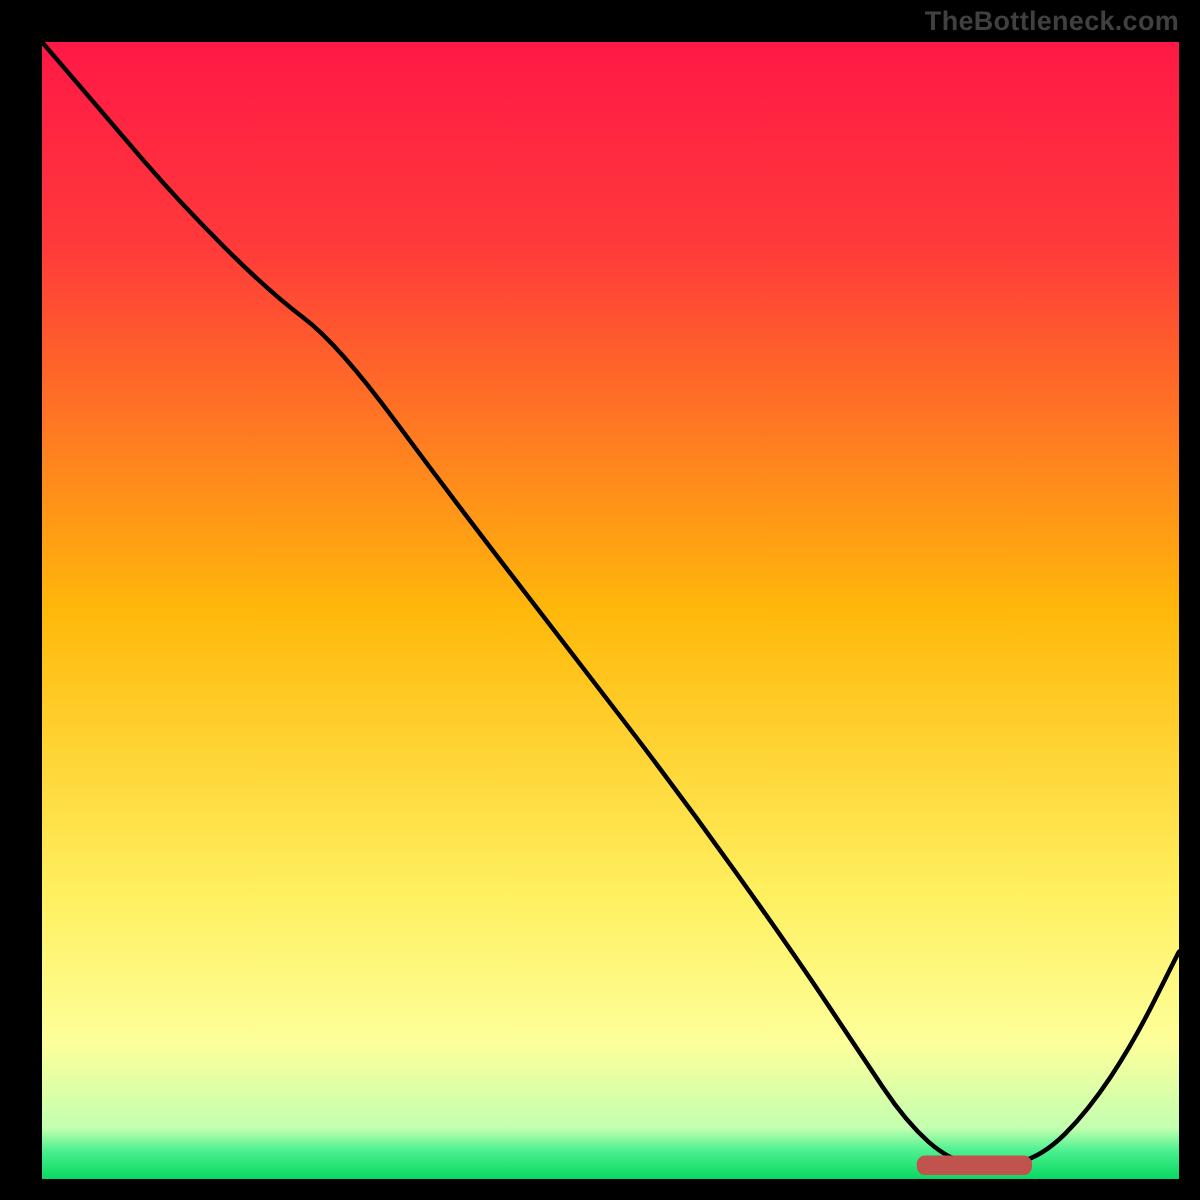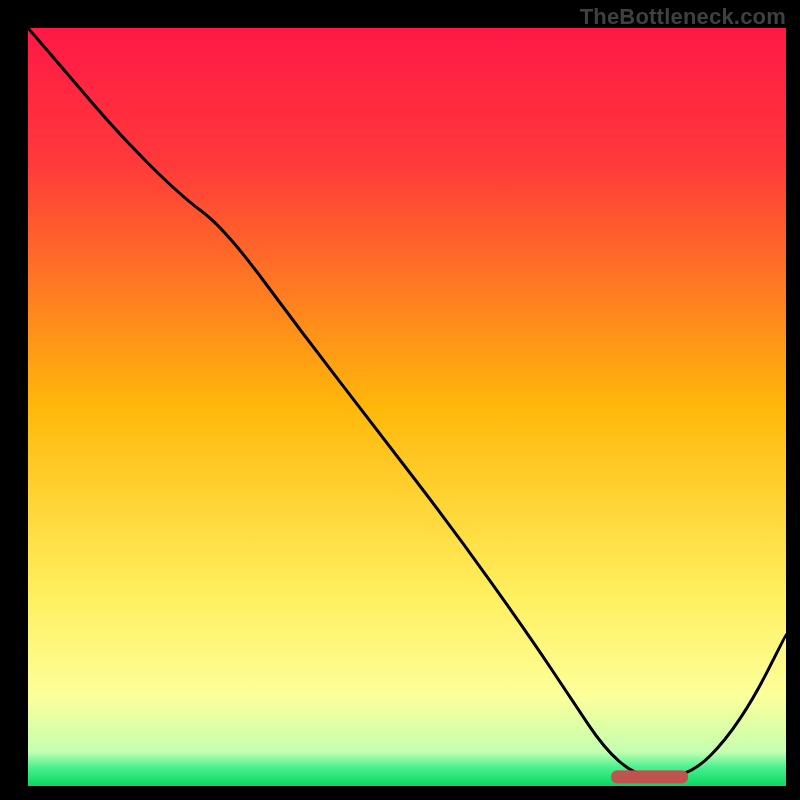--- a/index.html
+++ b/index.html
@@ -15,21 +15,21 @@
     position: relative;
     width: 800px;
     height: 800px;
     background: #000;
   }
   .watermark {
     position: absolute;
     top: 4px;
     right: 14px;
     color: #404040;
-    font-size: 22px;
+    font-size: 18px;
     font-weight: bold;
     letter-spacing: 0.2px;
     z-index: 10;
   }
   .plot {
     position: absolute;
     left: 28px;
     top: 28px;
     width: 758px;
     height: 758px;

